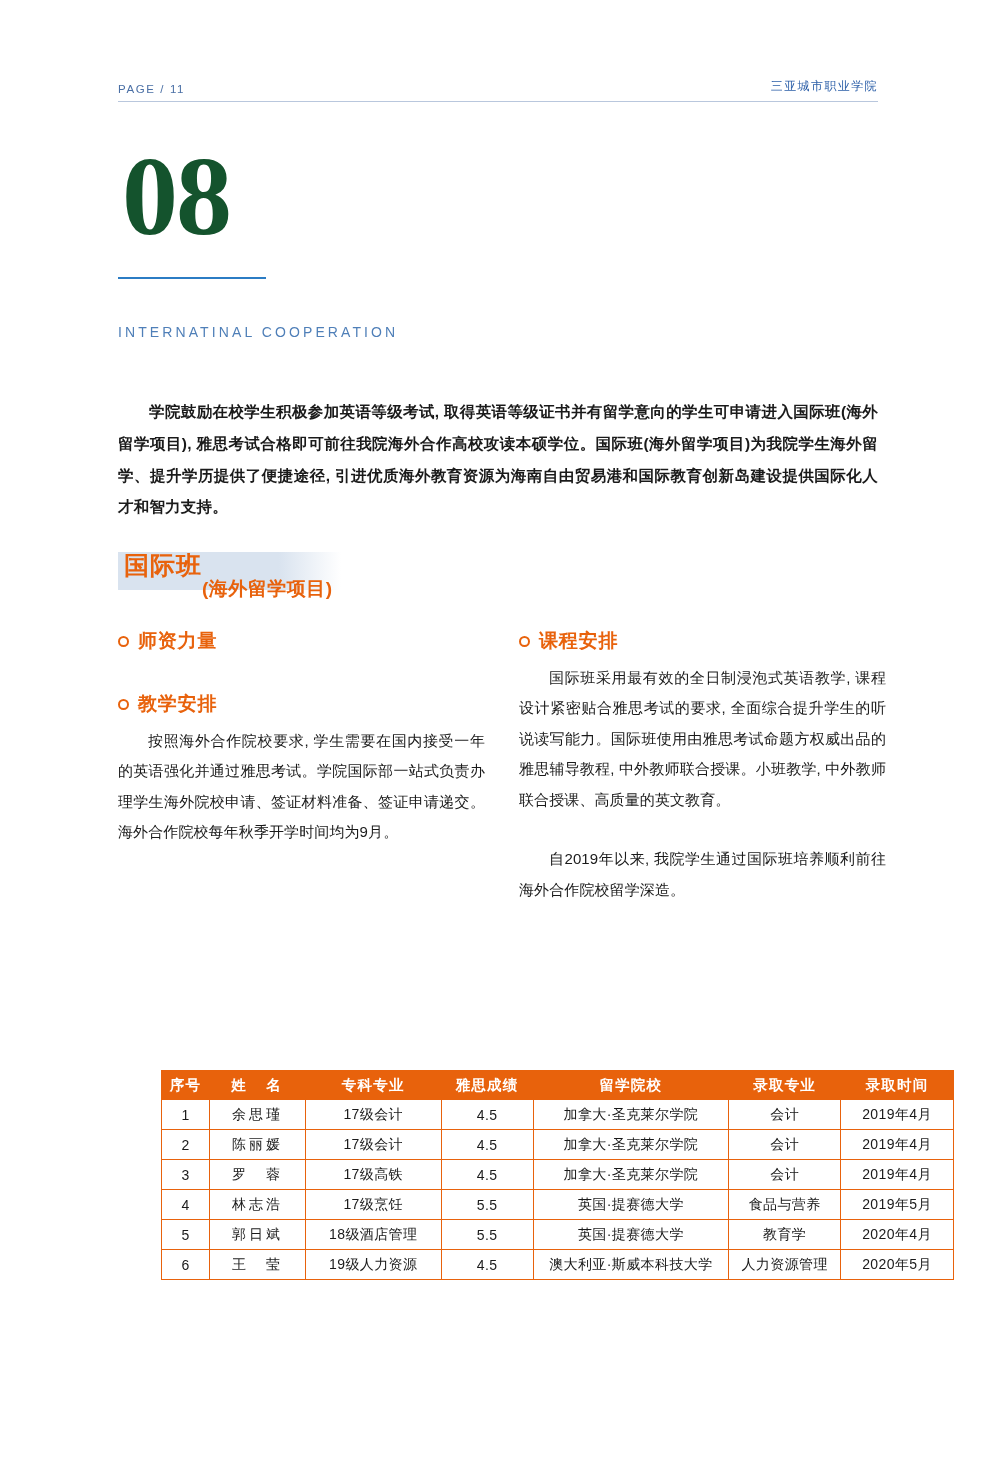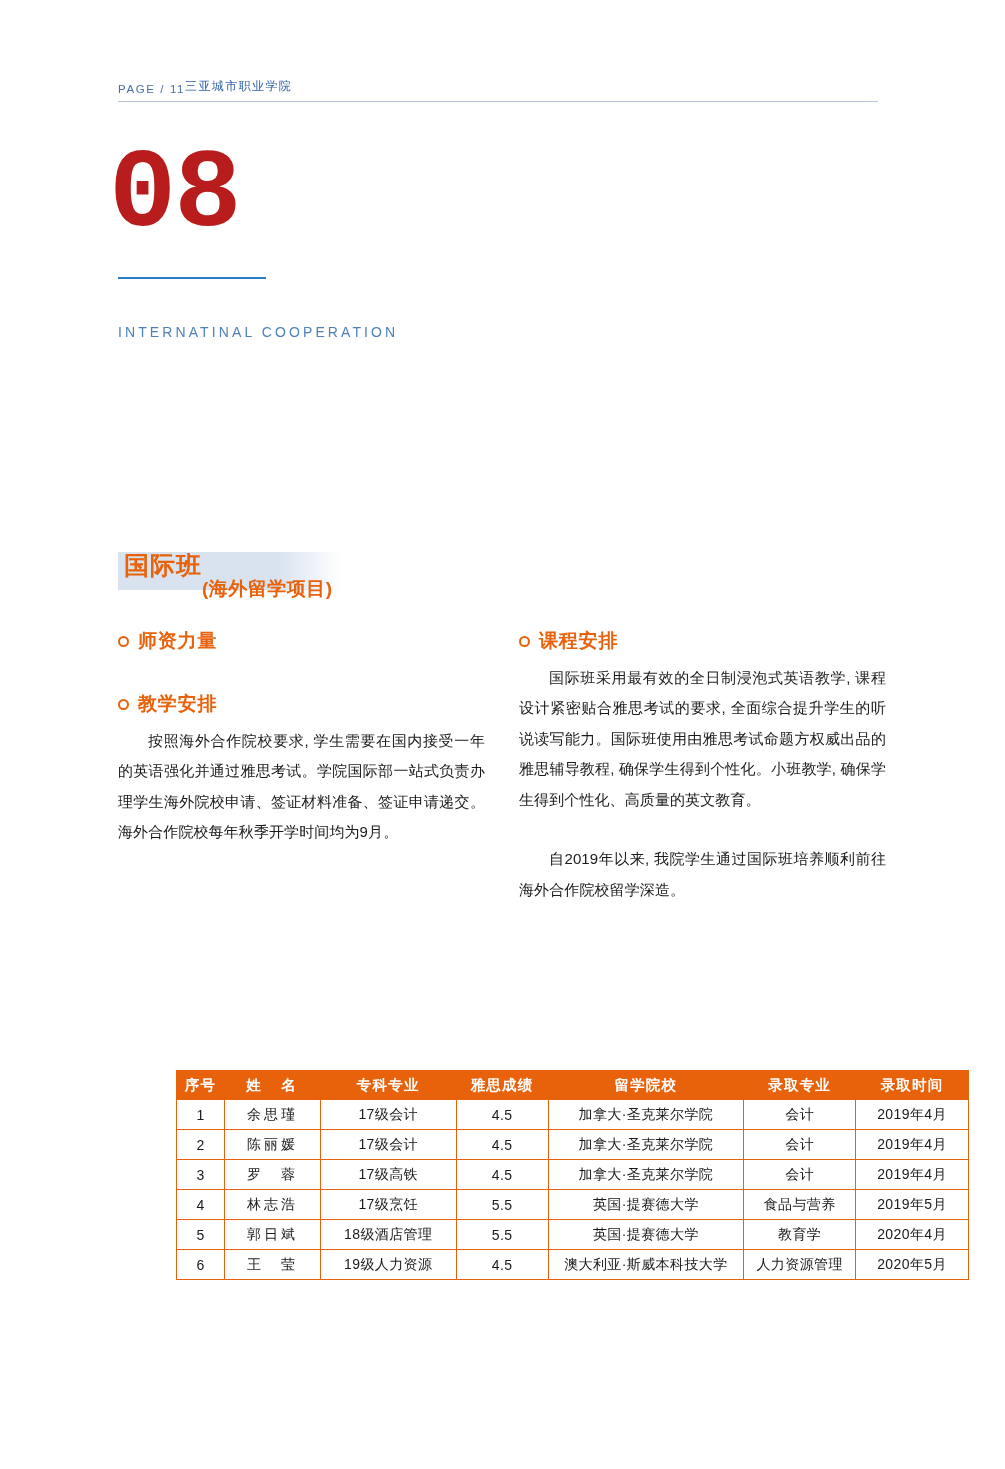--- a/index.html
+++ b/index.html
@@ -18,46 +18,47 @@
   }
 
   
   .header {
     position: absolute;
     left: 118px;
     top: 78px;
     width: 760px;
     display: flex;
     align-items: flex-end;
+    justify-content: space-between;
     padding-bottom: 6px;
     border-bottom: 1px solid #b9c7dd;
   }
   .header-left {
     font-size: 11.5px;
     letter-spacing: 1.6px;
     color: #4a6fa5;
     font-family: "Liberation Sans", sans-serif;
   }
   .header-right {
     font-size: 12px;
     letter-spacing: 1.4px;
     color: #2c5fa8;
   }
 
   
   .big-number {
     position: absolute;
-    left: 109px;
+    left: 122px;
     top: 140px;
     font-size: 112px;
     font-weight: bold;
-    color: #b91c1c;
+    color: #14532d;
     letter-spacing: -2px;
     line-height: 1;
-    font-family: Liberation Mono, monospace;
+    font-family: Liberation Serif, serif;
   }
   .num-rule {
     position: absolute;
     left: 118px;
     top: 277px;
     width: 148px;
     height: 2px;
     background: #2b7cc4;
   }
   .sec-title-cn {
@@ -157,21 +158,21 @@
     text-align: justify;
     text-indent: 2em;
     letter-spacing: 0.1px;
   }
   .gap-1 { height: 28px; }
   .gap-2 { height: 29px; }
 
   
   .table-wrap {
     position: absolute;
-    left: 156px;
+    left: 141px;
     top: 1070px;
     width: 793px;
     padding-left: 20px;
   }
   table {
     border-collapse: collapse;
     width: 793px;
     font-size: 14px;
     color: #1a1a1a;
   }
@@ -205,20 +206,21 @@
 
   <div class="header">
     <div class="header-left">PAGE / 11</div>
     <div class="header-right">三亚城市职业学院</div>
   </div>
 
   <div class="big-number">08</div>
   <div class="num-rule"></div>
   <div class="sec-title-en">INTERNATINAL COOPERATION</div>
 
+  <div class="intro">学院鼓励在校学生积极参加英语等级考试, 取得英语等级证书并有留学意向的学生可申请进入国际班(海外留学项目), 雅思考试合格即可前往我院海外合作高校攻读本硕学位。国际班(海外留学项目)为我院学生海外留学、提升学历提供了便捷途径, 引进优质海外教育资源为海南自由贸易港和国际教育创新岛建设提供国际化人才和智力支持。</div>
 
   <div class="band-title">
     <span class="t1">国际班</span>
     <span class="t2">(海外留学项目)</span>
   </div>
 
   <div class="cols">
 
     <div class="col">
       <div class="sub-head">
@@ -233,21 +235,21 @@
         <span class="label">教学安排</span>
       </div>
       <div class="para">按照海外合作院校要求, 学生需要在国内接受一年的英语强化并通过雅思考试。学院国际部一站式负责办理学生海外院校申请、签证材料准备、签证申请递交。海外合作院校每年秋季开学时间均为9月。</div>
     </div>
 
     <div class="col">
       <div class="sub-head">
         <span class="ring"></span>
         <span class="label">课程安排</span>
       </div>
-      <div class="para">国际班采用最有效的全日制浸泡式英语教学, 课程设计紧密贴合雅思考试的要求, 全面综合提升学生的听说读写能力。国际班使用由雅思考试命题方权威出品的雅思辅导教程, 确保学生得到个性化。小班教学, 确保学生得到个性化、高质量的英文教育。</div>
+      <div class="para">国际班采用最有效的全日制浸泡式英语教学, 课程设计紧密贴合雅思考试的要求, 全面综合提升学生的听说读写能力。国际班使用由雅思考试命题方权威出品的雅思辅导教程, 中外教师联合授课。小班教学, 中外教师联合授课、高质量的英文教育。</div>
 
       <div class="gap-2"></div>
 
       <div class="para">自2019年以来, 我院学生通过国际班培养顺利前往海外合作院校留学深造。</div>
     </div>
 
   </div>
 
   <div class="table-wrap">
     <table>

